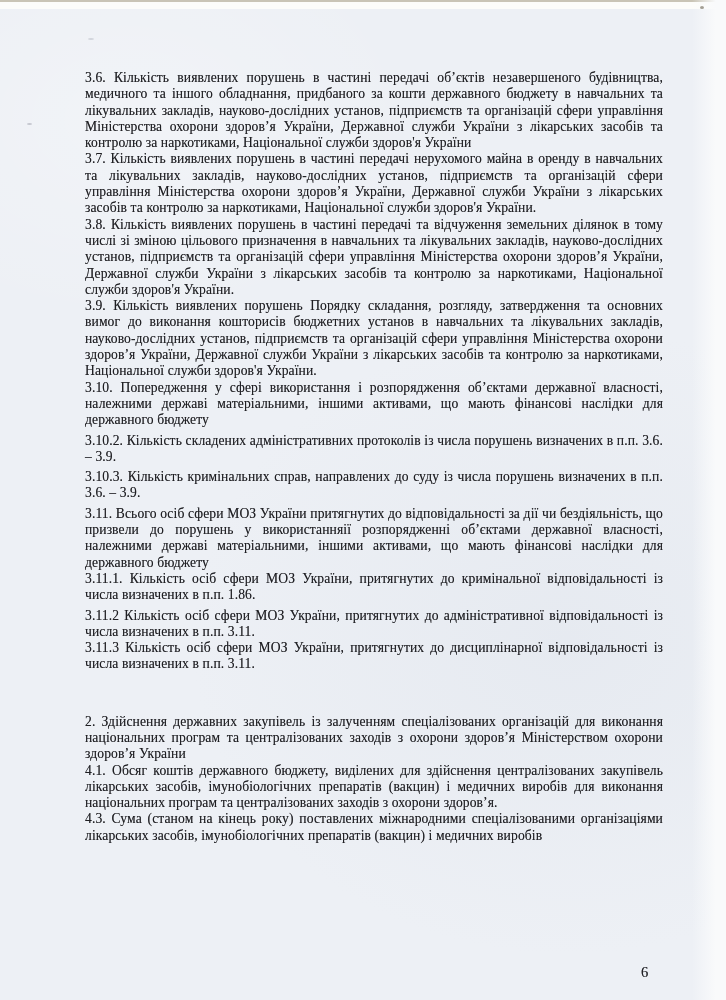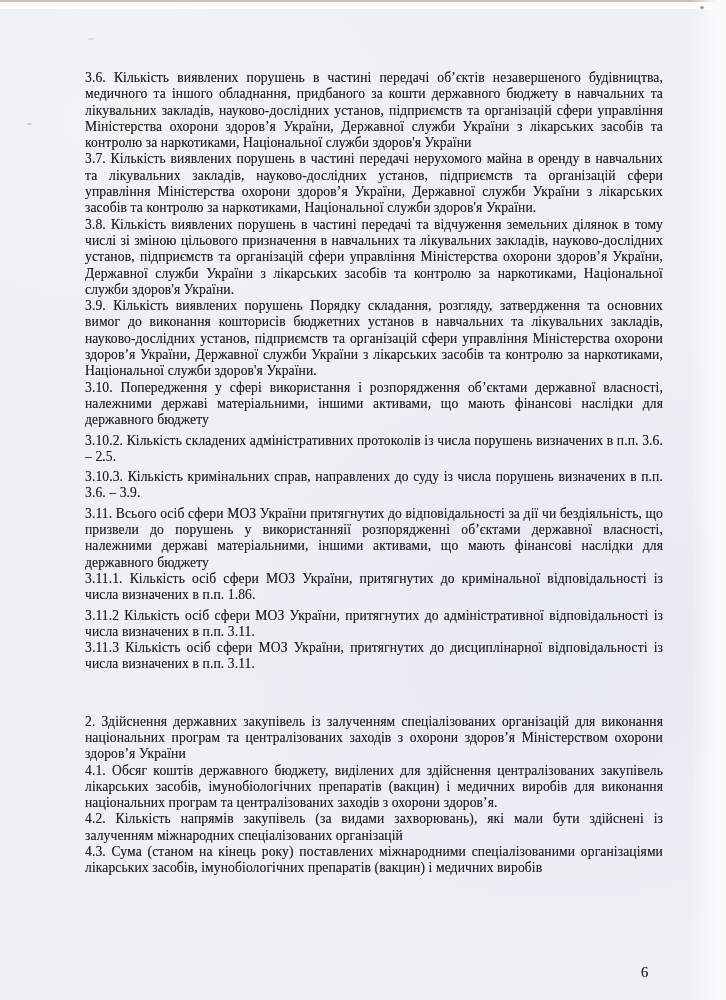--- a/index.html
+++ b/index.html
@@ -60,26 +60,25 @@
   <div class="speck speck-b"></div>
   <div class="speck speck-c"></div>
   <div class="speck speck-d"></div>
 
   <div class="doc-body">
       <p>3.6. Кількість виявлених порушень в частині передачі об’єктів незавершеного будівництва, медичного та іншого обладнання, придбаного за кошти державного бюджету в навчальних та лікувальних закладів, науково-дослідних установ, підприємств та організацій сфери управління Міністерства охорони здоров’я України, Державної служби України з лікарських засобів та контролю за наркотиками, Національної служби здоров'я України</p>
       <p>3.7. Кількість виявлених порушень в частині передачі нерухомого майна в оренду в навчальних та лікувальних закладів, науково-дослідних установ, підприємств та організацій сфери управління Міністерства охорони здоров’я України, Державної служби України з лікарських засобів та контролю за наркотиками, Національної служби здоров'я України.</p>
       <p>3.8. Кількість виявлених порушень в частині передачі та відчуження земельних ділянок в тому числі зі зміною цільового призначення в навчальних та лікувальних закладів, науково-дослідних установ, підприємств та організацій сфери управління Міністерства охорони здоров’я України, Державної служби України з лікарських засобів та контролю за наркотиками, Національної служби здоров'я України.</p>
       <p>3.9. Кількість виявлених порушень Порядку складання, розгляду, затвердження та основних вимог до виконання кошторисів бюджетних установ в навчальних та лікувальних закладів, науково-дослідних установ, підприємств та організацій сфери управління Міністерства охорони здоров’я України, Державної служби України з лікарських засобів та контролю за наркотиками, Національної служби здоров'я України.</p>
       <p>3.10. Попередження у сфері використання і розпорядження об’єктами державної власності, належними державі матеріальними, іншими активами, що мають фінансові наслідки для державного бюджету</p>
-      <p class="small-gap">3.10.2. Кількість складених адміністративних протоколів із числа порушень визначених в п.п. 3.6. – 2.5.</p>
+      <p class="small-gap">3.10.2. Кількість складених адміністративних протоколів із числа порушень визначених в п.п. 3.6. – 3.9.</p>
       <p class="small-gap">3.10.3. Кількість кримінальних справ, направлених до суду із числа порушень визначених в п.п. 3.6. – 3.9.</p>
       <p class="small-gap">3.11. Всього осіб сфери МОЗ України притягнутих до відповідальності за дії чи бездіяльність, що призвели до порушень у використанняії розпорядженні об’єктами державної власності, належними державі матеріальними, іншими активами, що мають фінансові наслідки для державного бюджету</p>
       <p>3.11.1. Кількість осіб сфери МОЗ України, притягнутих до кримінальної відповідальності із числа визначених в п.п. 1.86.</p>
       <p class="small-gap">3.11.2 Кількість осіб сфери МОЗ України, притягнутих до адміністративної відповідальності із числа визначених в п.п. 3.11.</p>
       <p>3.11.3 Кількість осіб сфери МОЗ України, притягнутих до дисциплінарної відповідальності із числа визначених в п.п. 3.11.</p>
       <p class="section-gap">2. Здійснення державних закупівель із залученням спеціалізованих організацій для виконання національних програм та централізованих заходів з охорони здоров’я Міністерством охорони здоров’я України</p>
       <p>4.1. Обсяг коштів державного бюджету, виділених для здійснення централізованих закупівель лікарських засобів, імунобіологічних препаратів (вакцин) і медичних виробів для виконання національних програм та централізованих заходів з охорони здоров’я.</p>
-      <p>4.2. Кількість напрямів закупівель (за видами захворювань), які мали бути здійснені із залученням міжнародних спеціалізованих організацій</p>
       <p>4.3. Сума (станом на кінець року) поставлених міжнародними спеціалізованими організаціями лікарських засобів, імунобіологічних препаратів (вакцин) і медичних виробів</p>
     </div>
 
   <div class="page-number">6</div>
 </div>
 
 </body></html>

